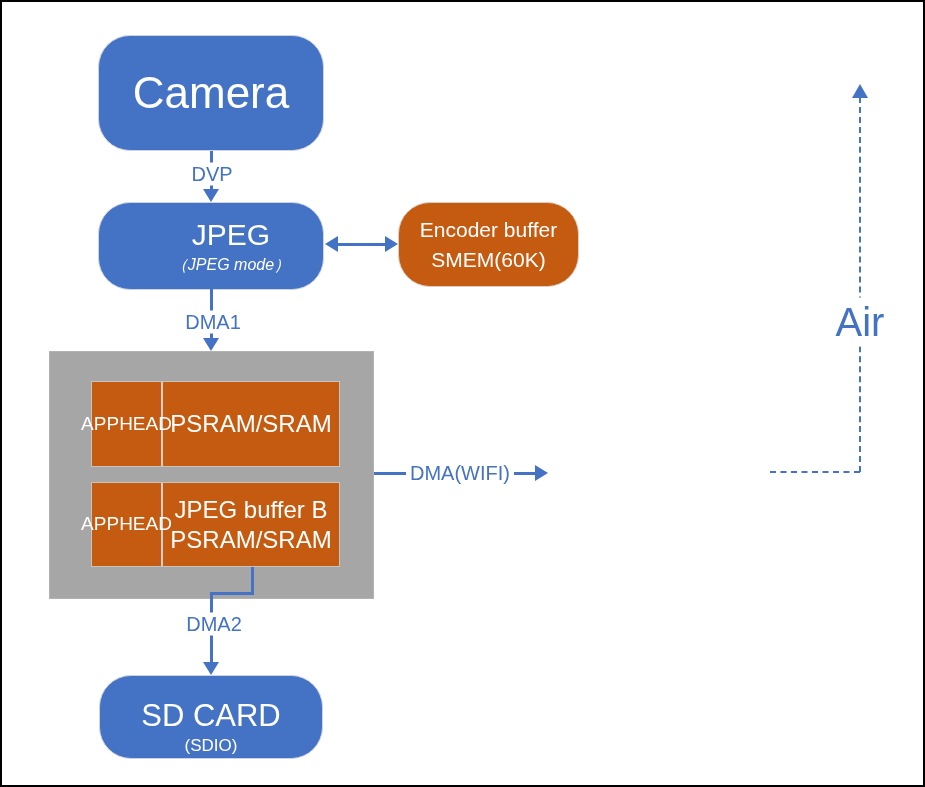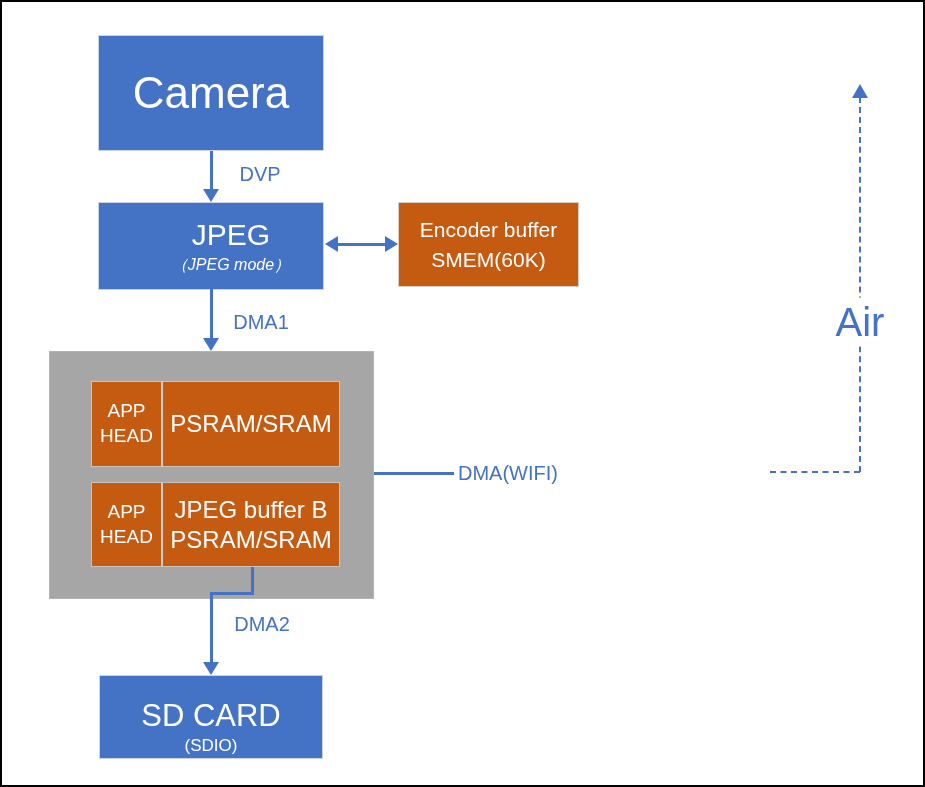--- a/index.html
+++ b/index.html
@@ -11,42 +11,42 @@
   }
   html,body{margin:0;padding:0;background:#fff;}
   .stage{
     position:relative;width:925px;height:787px;box-sizing:border-box;
     background:#fff;border:2px solid #000;overflow:hidden;
     font-family:"Liberation Sans",sans-serif;
   }
   .node{
     position:absolute;display:flex;flex-direction:column;align-items:center;
     justify-content:center;text-align:center;color:var(--text-white);
-    box-sizing:border-box;line-height:1.15;
+    box-sizing:border-box;line-height:1.15;border-radius:32px;
   }
   .blue{background:var(--node-blue);border:1px solid #ccd3e2;}
   .orange{background:var(--node-orange);border:1px solid #d9cfc4;}
   .grayBox{position:absolute;background:var(--container-gray);border:1px solid #b2b2b2;box-sizing:border-box;}
   .bufRow{position:absolute;display:flex;box-sizing:border-box;background:var(--node-orange);border:1px solid #c9c3ba;color:#fff;}
-  .bufHead{width:71px;display:flex;flex-direction:column;align-items:center;justify-content:center;
+  .bufHead{width:71px;display:flex;flex-direction:row;align-items:center;justify-content:center;
     font-size:19px;line-height:1.3;border-right:2px solid #cfcfcf;box-sizing:border-box;}
   .bufBody{flex:1;display:flex;flex-direction:column;align-items:center;justify-content:center;
     font-size:24px;line-height:1.25;}
   .vline{position:absolute;width:3px;background:var(--connector-blue);}
   .hline{position:absolute;height:3px;background:var(--connector-blue);}
   .vdash{position:absolute;width:0;border-left:2px dashed var(--connector-blue);}
   .hdash{position:absolute;height:0;border-top:2px dashed var(--connector-blue);}
   .arrow{position:absolute;width:0;height:0;}
   .arrow.down{border-left:8px solid transparent;border-right:8px solid transparent;border-top:13px solid var(--connector-blue);}
   .arrow.up{border-left:8px solid transparent;border-right:8px solid transparent;border-bottom:14px solid var(--connector-blue);}
   .arrow.right{border-top:8px solid transparent;border-bottom:8px solid transparent;border-left:13px solid var(--connector-blue);}
   .arrow.left{border-top:8px solid transparent;border-bottom:8px solid transparent;border-right:13px solid var(--connector-blue);}
   .edgeLabel{
     position:absolute;transform:translate(-50%,-50%);background:#fff;
-    color:var(--connector-blue);font-size:20px;padding:0 4px;white-space:nowrap;margin-left:48px;
+    color:var(--connector-blue);font-size:20px;padding:0 4px;white-space:nowrap;
   }
   .airLabel{
     position:absolute;transform:translate(-50%,-50%);background:#fff;
     color:var(--connector-blue);font-size:40px;padding:2px 6px;white-space:nowrap;
   }
   .big{font-size:44px;}
   .jpegTitle{font-size:30px;}
   .jpegSub{font-size:16px;margin-top:3px;font-style:italic;}
   .encText{font-size:21px;line-height:1.4;}
   .wifiText{font-size:46px;}

